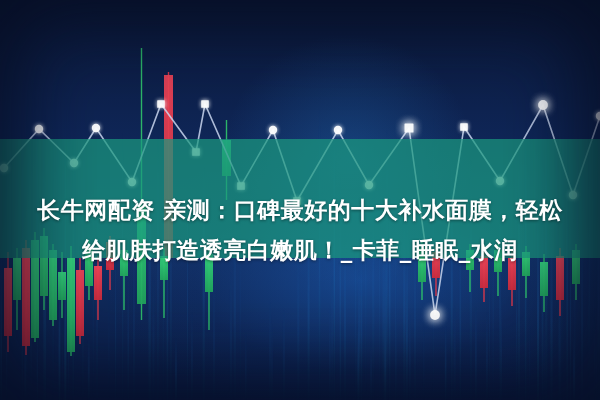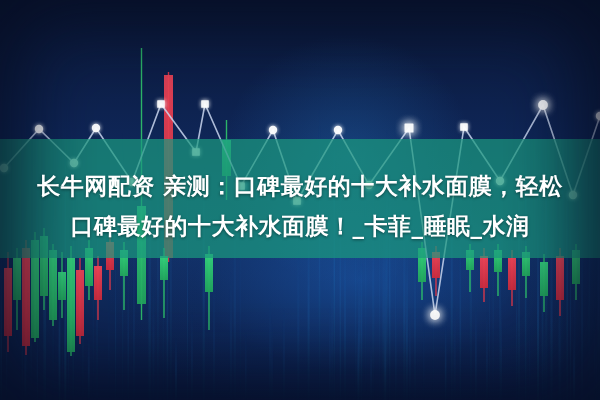--- a/index.html
+++ b/index.html
@@ -63,21 +63,21 @@
     top: 166px;
     text-align: center;
     color: #ffffff;
     font-size: 23px;
     font-weight: bold;
     line-height: 40px;
     letter-spacing: 0.5px;
     text-shadow: 0 1px 3px rgba(0,0,0,0.45);
     white-space: nowrap;
   }
-  .headline .line1 { display: block; }
+  .headline .line1 { display: block; margin-top: 24px; }
   .headline .line2 { display: block; }
 </style>
 </head>
 <body>
 
 <div id="stage">
 
   <div class="bg-base2"></div>
   <div class="bg-glow"></div>
 
@@ -325,16 +325,16 @@
         <circle cx="600" cy="116" r="4.2" fill="#ffffff" filter="url(#softGlow)" opacity="0.96"></circle>
       </g>
   </svg>
 
   <div class="green-band"></div>
 
   <div class="vignette"></div>
 
   <div class="headline">
     <span class="line1">长牛网配资 亲测：口碑最好的十大补水面膜，轻松</span>
-    <span class="line2">口碑最好的十大补水面膜！_卡菲_睡眠_水润</span>
+    <span class="line2">给肌肤打造透亮白嫩肌！_卡菲_睡眠_水润</span>
   </div>
 
 </div>
 
 </body></html>

